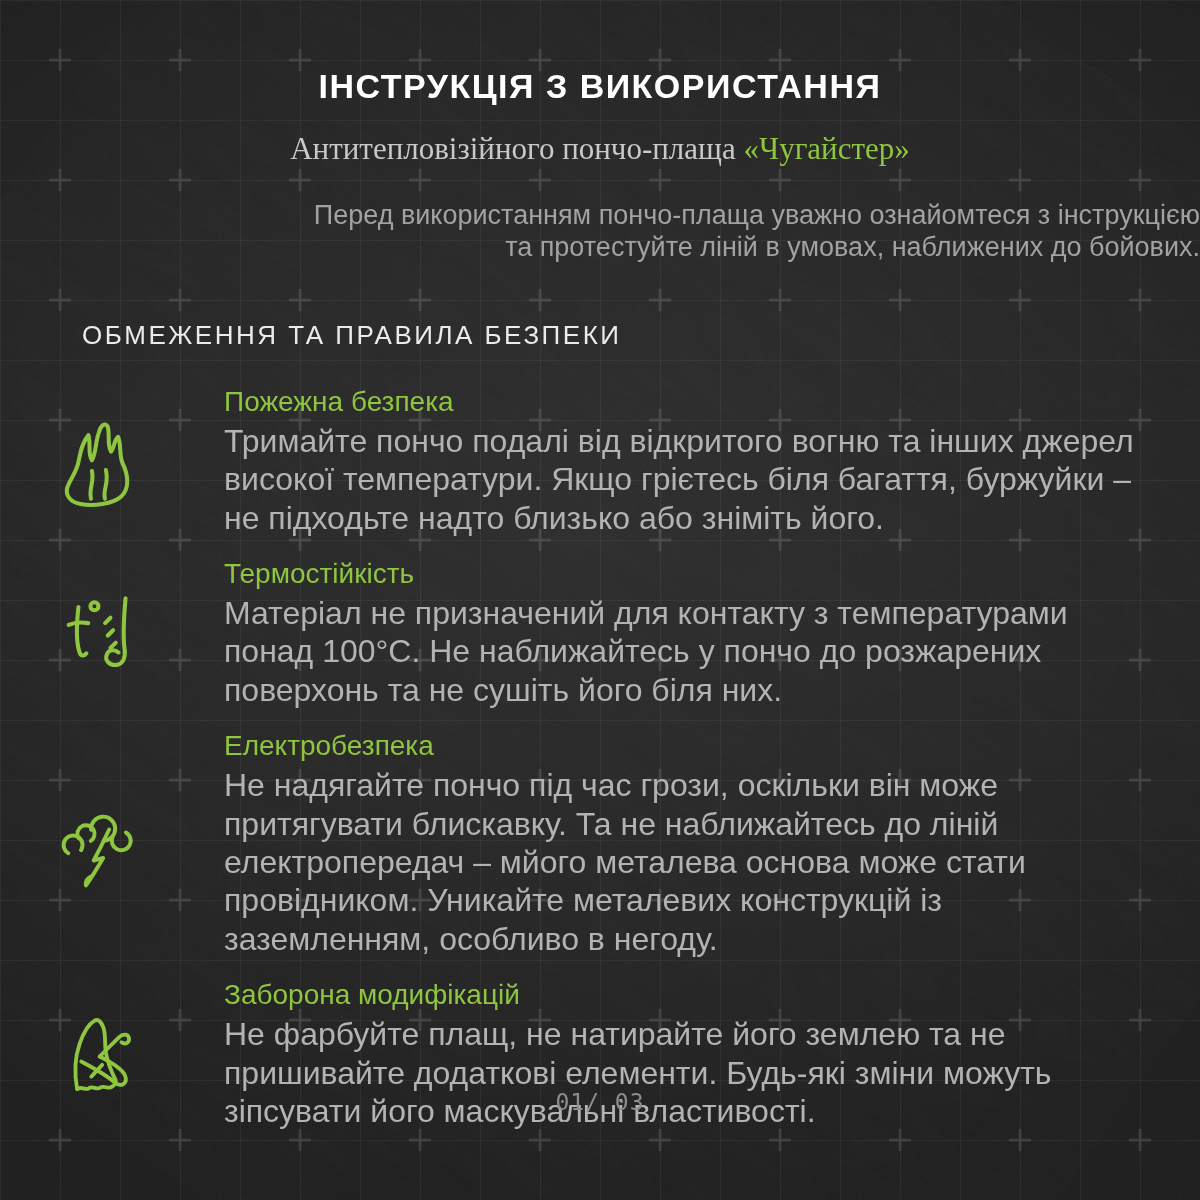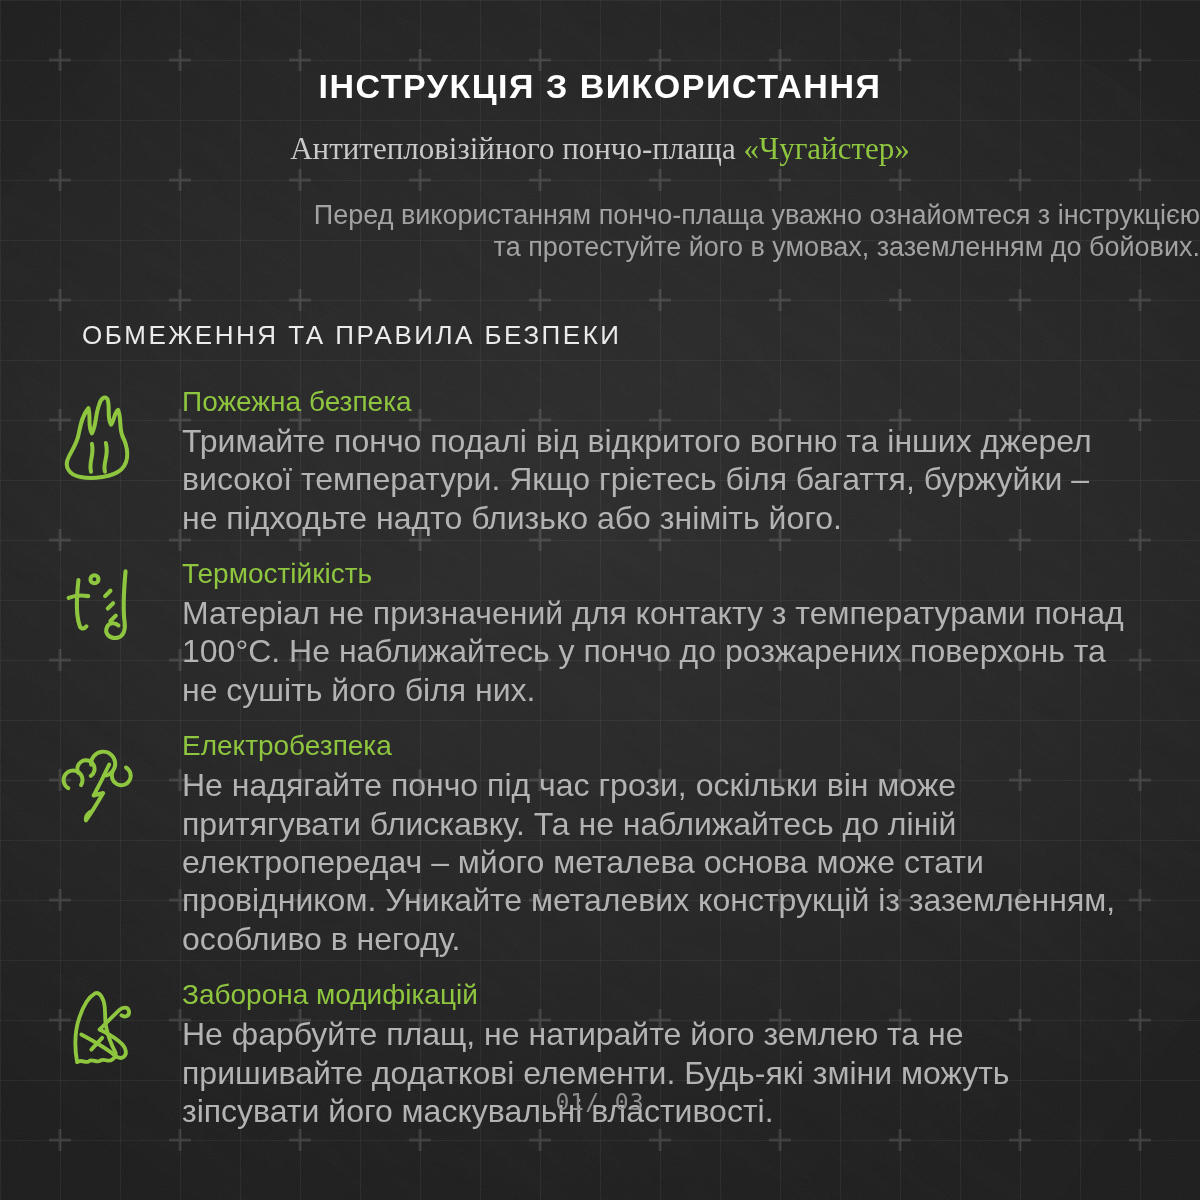--- a/index.html
+++ b/index.html
@@ -47,22 +47,23 @@
   }
   .section-title{
     margin:56px 0 0 82px;
     font-size:26px;line-height:1.25;font-weight:400;
     letter-spacing:2.5px;color:#ebebeb;
   }
   .rules{
     margin:32px 60px 0 54px;
   }
   .rule{
-    display:flex;align-items:flex-start;
+    display:flex;align-items:center;
     margin-bottom:19px;
+    gap:42px;
   }
   .rule .icon-box{
     flex:0 0 88px;width:88px;height:96px;
     margin-right:40px;margin-top:4px;
     display:flex;align-items:flex-start;justify-content:center;
   }
   .rule .icon-box svg{display:block;}
   .rule h4{
     margin:0 0 3px;
     font-size:28px;line-height:1.25;font-weight:400;
@@ -114,21 +115,21 @@
     <rect x="0" y="0" width="1200" height="1200" filter="url(#noise-f)" opacity="0.10"></rect>
     <rect x="0" y="0" width="1200" height="1200" filter="url(#scratch-f)" opacity="0.05" transform="rotate(35 600 600)"></rect>
   </svg>
 
   <div class="content">
 
     <h1 class="title">ІНСТРУКЦІЯ З ВИКОРИСТАННЯ</h1>
 
     <h2 class="subtitle"><span>Антитепловізійного пончо-плаща </span><span class="accent">«Чугайстер»</span></h2>
 
-    <p class="intro"><span>Перед використанням пончо-плаща уважно ознайомтеся з інструкцією</span><br><span>та протестуйте його в умовах, заземленням до бойових.</span></p>
+    <p class="intro"><span>Перед використанням пончо-плаща уважно ознайомтеся з інструкцією</span><br><span>та протестуйте ліній в умовах, наближених до бойових.</span></p>
 
     <h3 class="section-title">ОБМЕЖЕННЯ ТА ПРАВИЛА БЕЗПЕКИ</h3>
 
     <div class="rules">
 
       <div class="rule">
         <div class="icon-box">
           <svg width="80" height="96" viewBox="0 0 90 110">
             <path class="icon-stroke" d="M25,102 C12,100 6,90 11,80 C15,71 21,64 23,52 C25,42 27,31 34,23 C37,34 33,44 38,52 C43,44 42,30 46,20 C48,12 53,8 56,13 C59,22 55,34 60,42 C64,37 63,29 68,25 C72,34 69,45 73,55 C79,67 82,83 72,93 C62,102 39,105 25,102 Z"></path>
             <path class="icon-stroke" d="M37,96 C34,85 41,77 38,64"></path>

